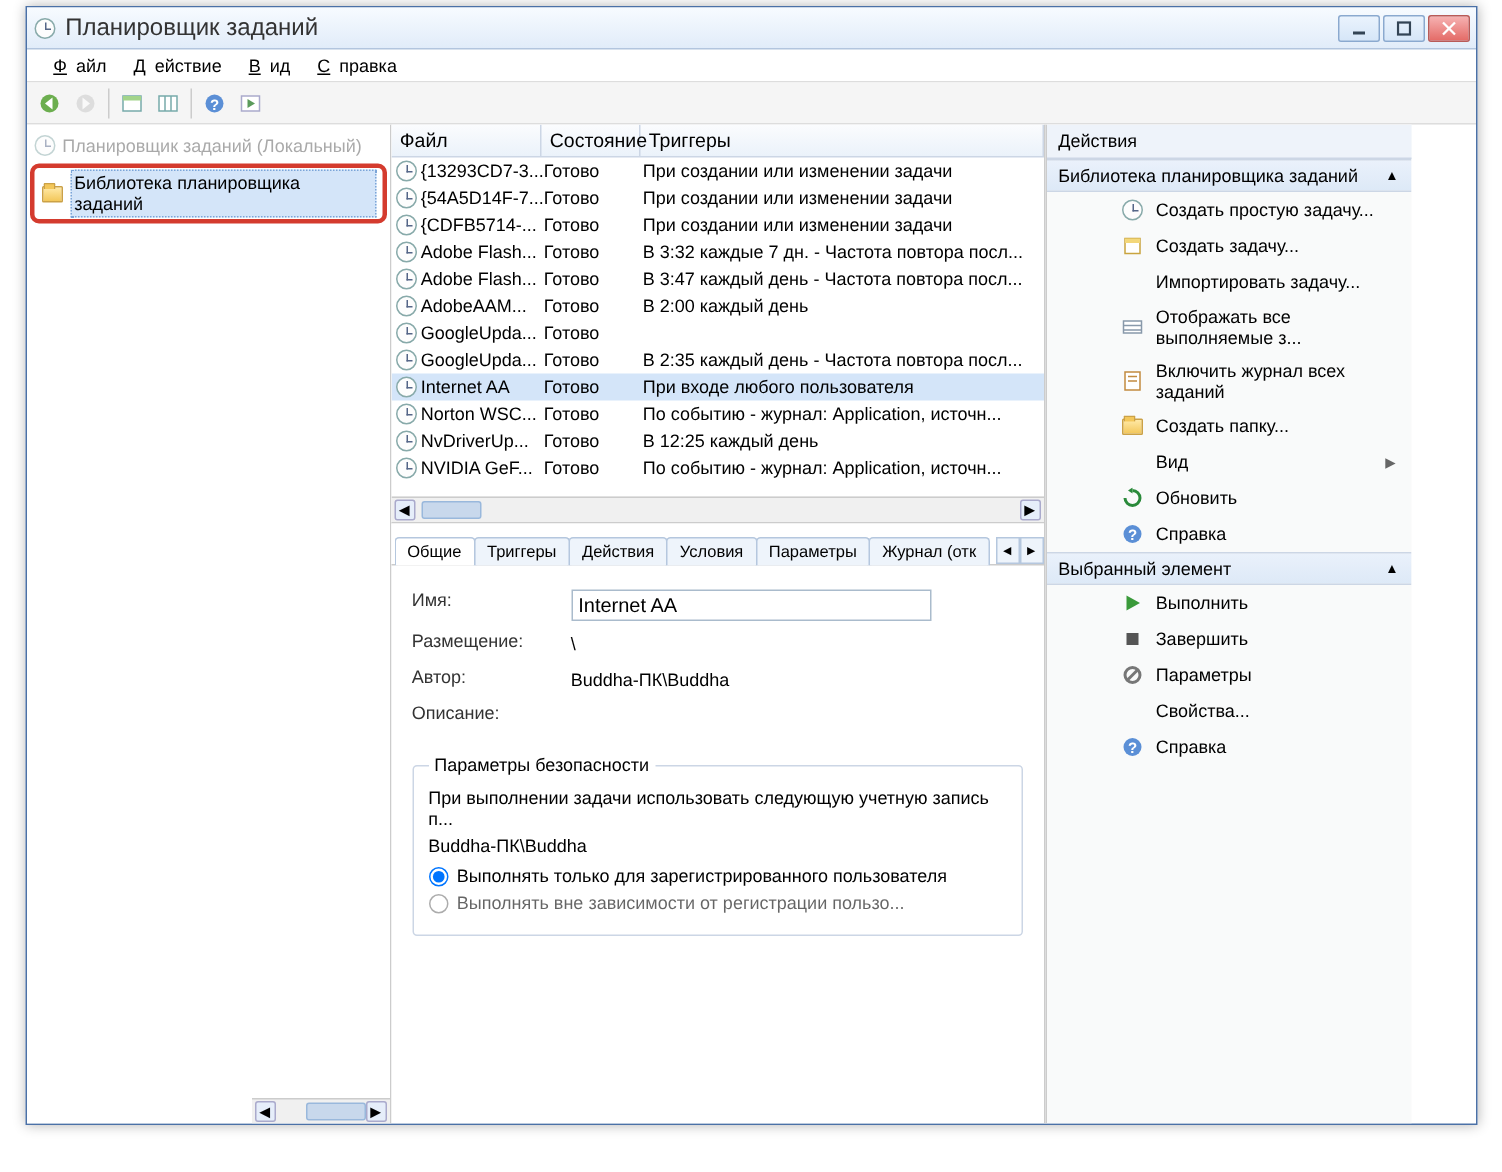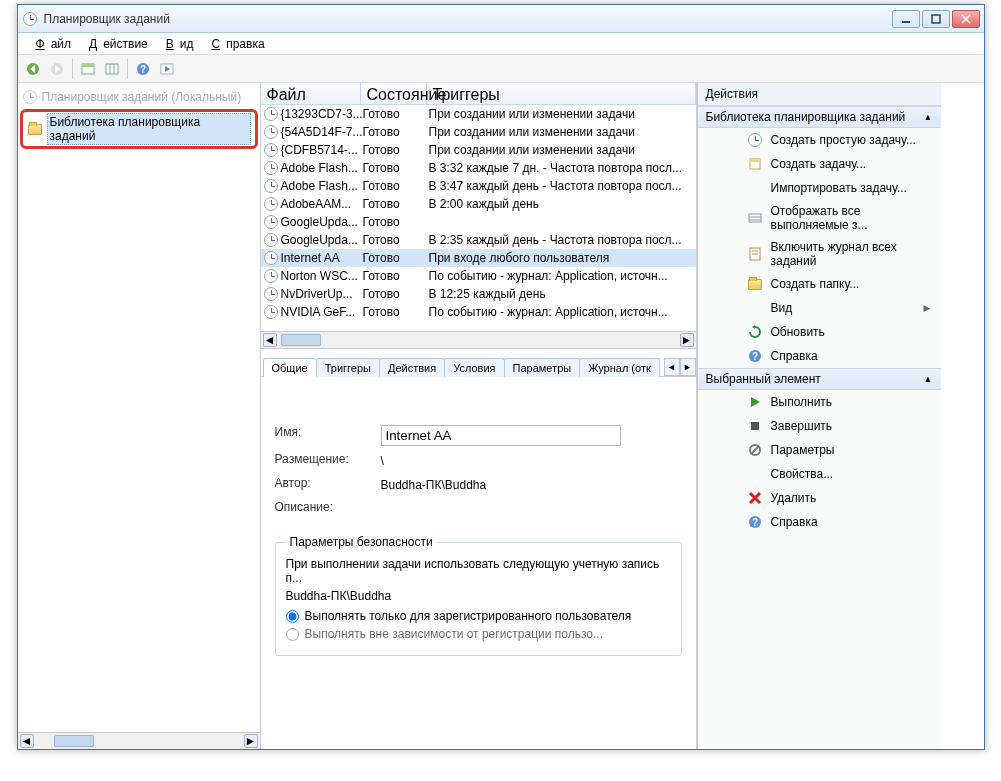--- a/index.html
+++ b/index.html
@@ -27,21 +27,21 @@
   background: linear-gradient(#f7fbff,#e1ecf9);
   border-bottom: 1px solid #b2c5de;
   display: flex;
   align-items: center;
   padding: 0 4px;
 }
 .titlebar .ticon {
   width: 16px; height: 16px; margin-right: 6px;
   display: flex; align-items: center; justify-content: center;
 }
-.titlebar .title { flex: 1; font-size: 12px; color: #333; }
+.titlebar .title { flex: 1; font-size: 16px; color: #333; }
 .winbtns { display: flex; gap: 2px; }
 .winbtn {
   width: 28px; height: 18px;
   background: linear-gradient(#eaf3fd,#d6e6f8);
   border: 1px solid #8aa9cf;
   border-radius: 2px;
   display: flex; align-items: center; justify-content: center;
   cursor: pointer;
 }
 .winbtn.close { background: linear-gradient(#f6b2b2,#e46b67); border-color: #b85b58; }
@@ -80,20 +80,21 @@
   display: flex;
   overflow: hidden;
 }
 .tree {
   width: 243px;
   border-right: 1px solid #ccc;
   background: #fff;
   display: flex;
   flex-direction: column;
   padding-top: 4px;
+  align-items: flex-end;
 }
 .tree-content { flex: 1; overflow: hidden; }
 .tree-row {
   display: flex; align-items: center;
   padding: 2px 4px;
   gap: 4px;
 }
 .tree-row.root { color: #555; }
 .tree-row.selected-hl {
   border: 3px solid #d43b2e;
@@ -126,21 +127,21 @@
   flex-direction: column;
   border-bottom: 1px solid #ccc;
 }
 .theader {
   display: flex;
   background: linear-gradient(#fbfcfe,#ebf2fa);
   border-bottom: 1px solid #ccd6e5;
   height: 22px;
   flex-shrink: 0;
 }
-.th { padding: 3px 6px; border-right: 1px solid #ccd6e5; font-size: 16px; }
+.th { padding: 3px 6px; border-right: 1px solid #ccd6e5; font-size: 13px; }
 .th1 { width: 100px; }
 .th2 { width: 66px; }
 .th3 { flex: 1; }
 .tbody { flex: 1; overflow-y: auto; overflow-x: hidden; }
 .trow {
   display: flex; align-items: center;
   height: 18px;
   padding: 0 2px;
 }
 .trow.sel { background: #d4e5f9; }
@@ -168,21 +169,20 @@
   top: 1px;
 }
 .tab.active { background: #fff; z-index: 2; }
 .tabnav { margin-left: auto; display: flex; gap: 0; }
 .tabnav button { width: 16px; height: 18px; border: 1px solid #b5c7de; background: #eef4fb; font-size: 9px; cursor:pointer; }
 .details {
   flex: 1;
   padding: 10px 14px;
   overflow: hidden;
   font-size: 12px;
-  margin-top: 32px;
 }
 .frow { display: flex; margin: 6px 0; }
 .frow .lab { width: 106px; color: #333; }
 .frow .val { flex: 1; }
 .frow input[type=text] {
   width: 240px; border: 1px solid #abc; padding: 2px 4px; background: #fff;
 }
 .frow .txtval { padding: 2px 0; }
 .fieldset {
   margin-top: 28px;
@@ -623,29 +623,20 @@
               </span>
               <span>Параметры</span>
             </div>
             <div class="aitem">
               <span class="ico"></span>
               <span>Свойства...</span>
             </div>
             <div class="aitem">
               <span class="ico">
                 <svg width="14" height="14">
-                  <line x1="2" y1="2" x2="12" y2="12" stroke="#c22" stroke-width="3"></line>
-                  <line x1="12" y1="2" x2="2" y2="12" stroke="#c22" stroke-width="3"></line>
-                </svg>
-              </span>
-              <span>Удалить</span>
-            </div>
-            <div class="aitem">
-              <span class="ico">
-                <svg width="14" height="14">
                   <circle cx="7" cy="7" r="6" fill="#5b8fd6"></circle>
                   <text x="7" y="11" font-size="10" text-anchor="middle" fill="#fff" font-weight="bold">?</text>
                 </svg>
               </span>
               <span>Справка</span>
             </div>
           </div>
       </div>
     </div>
   </div>

